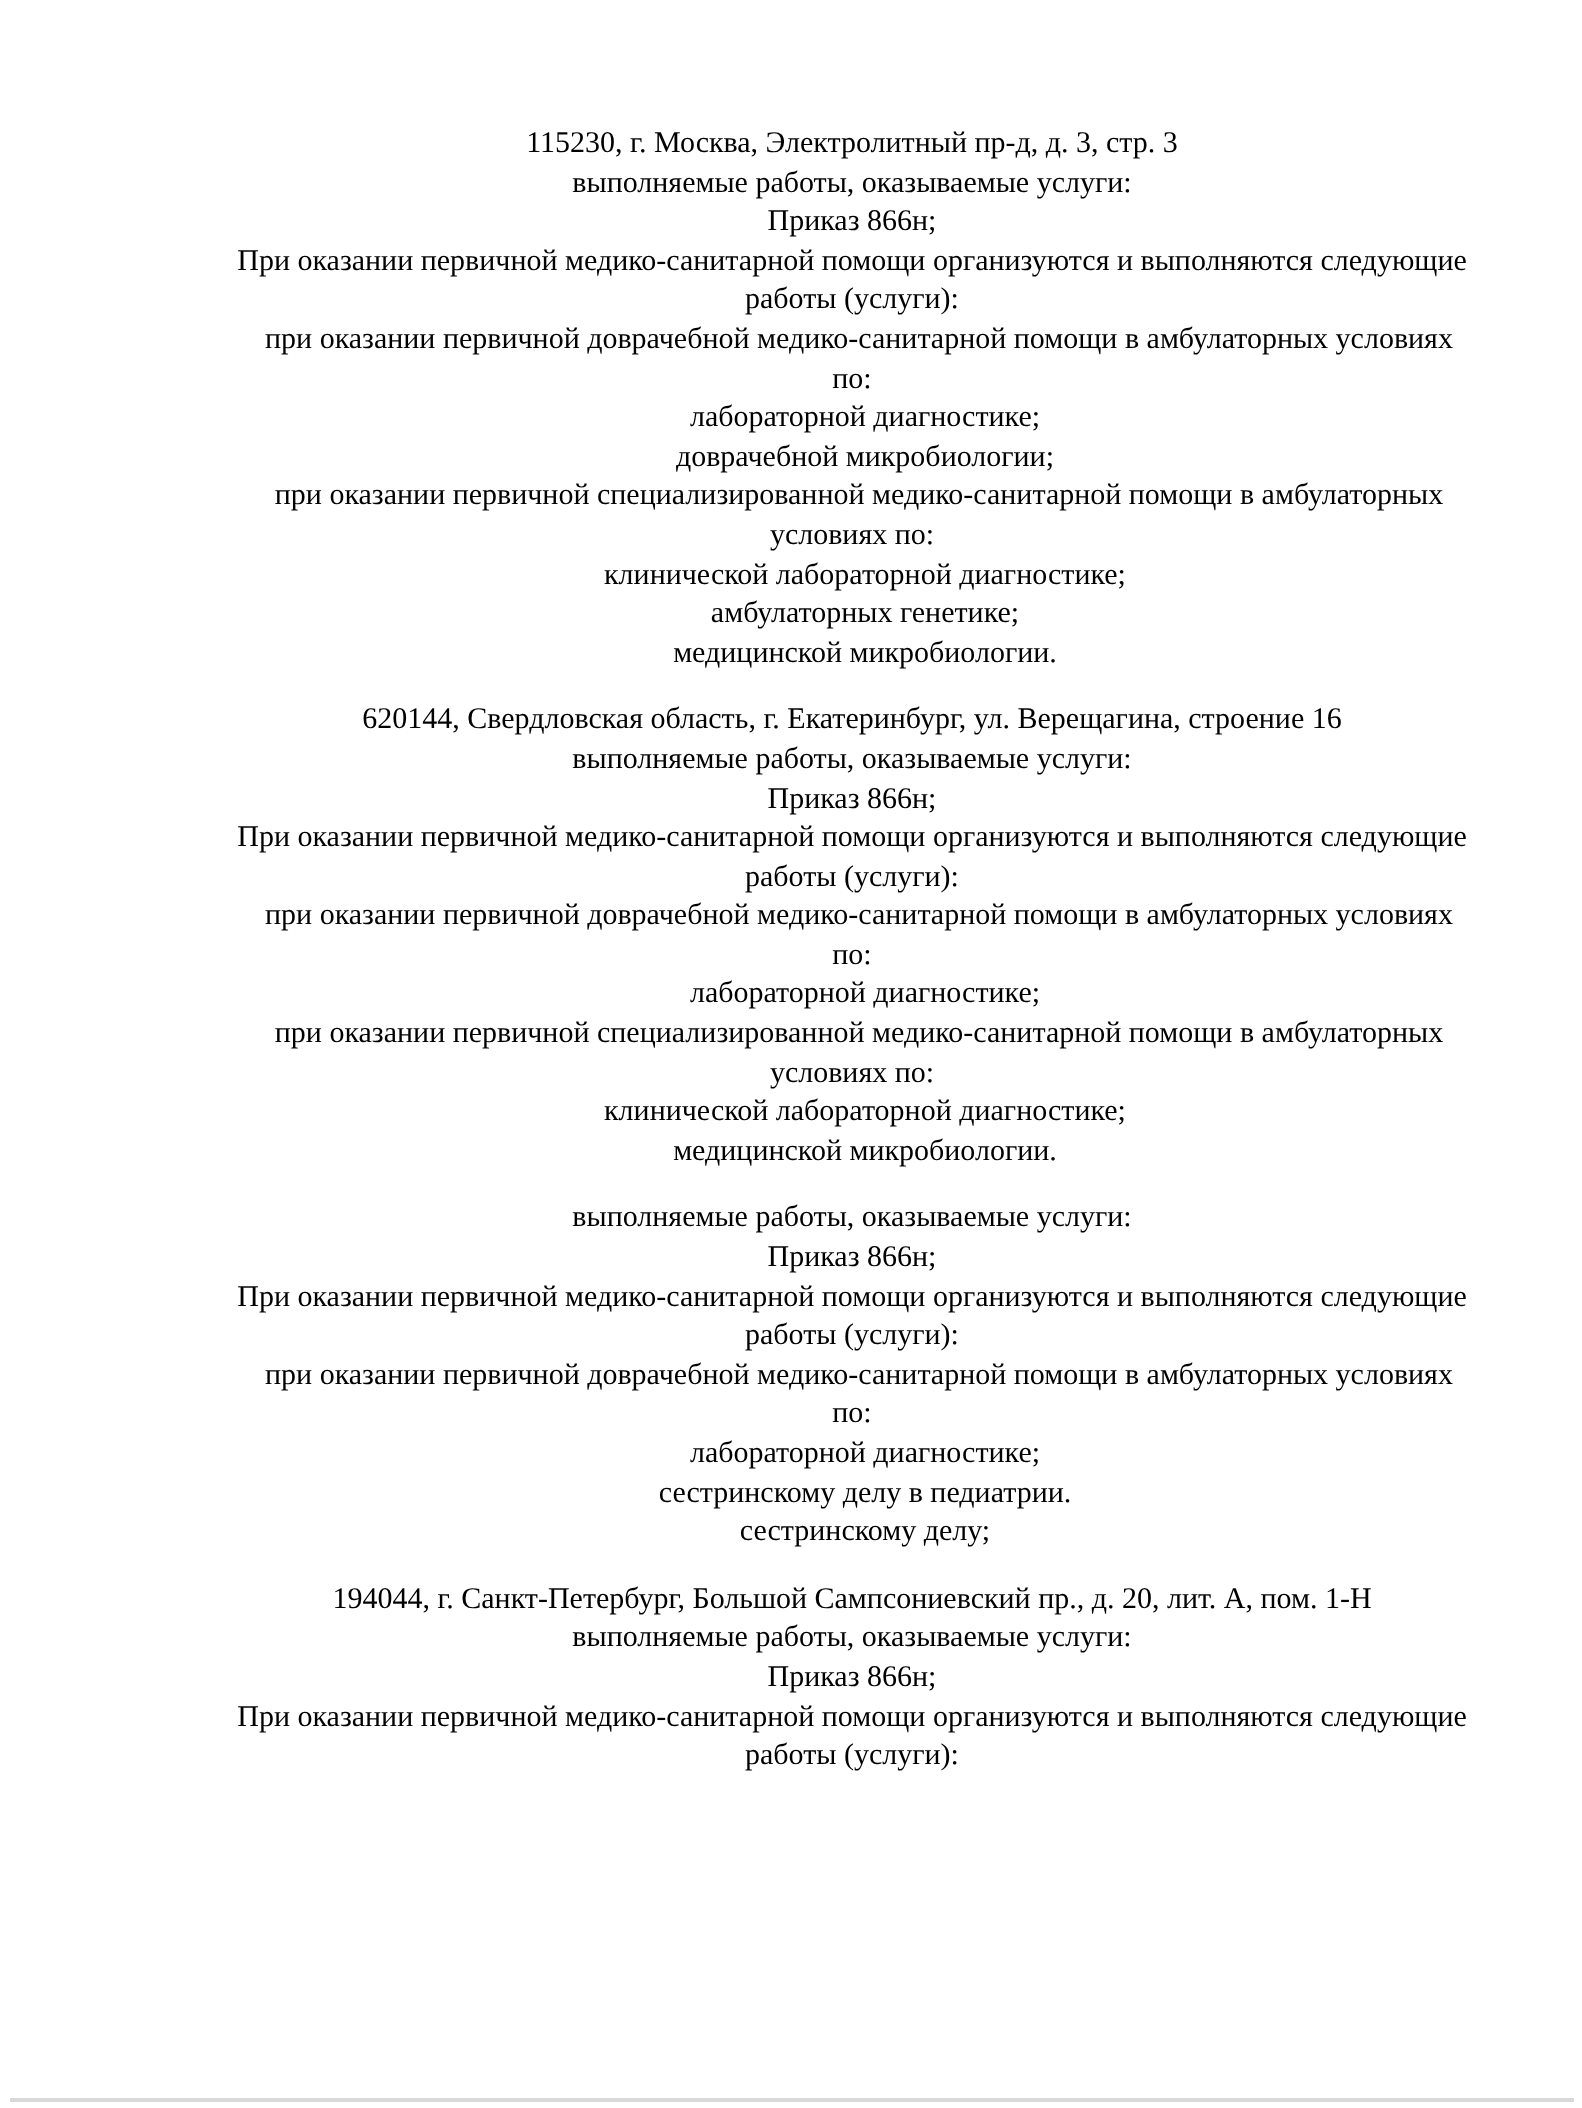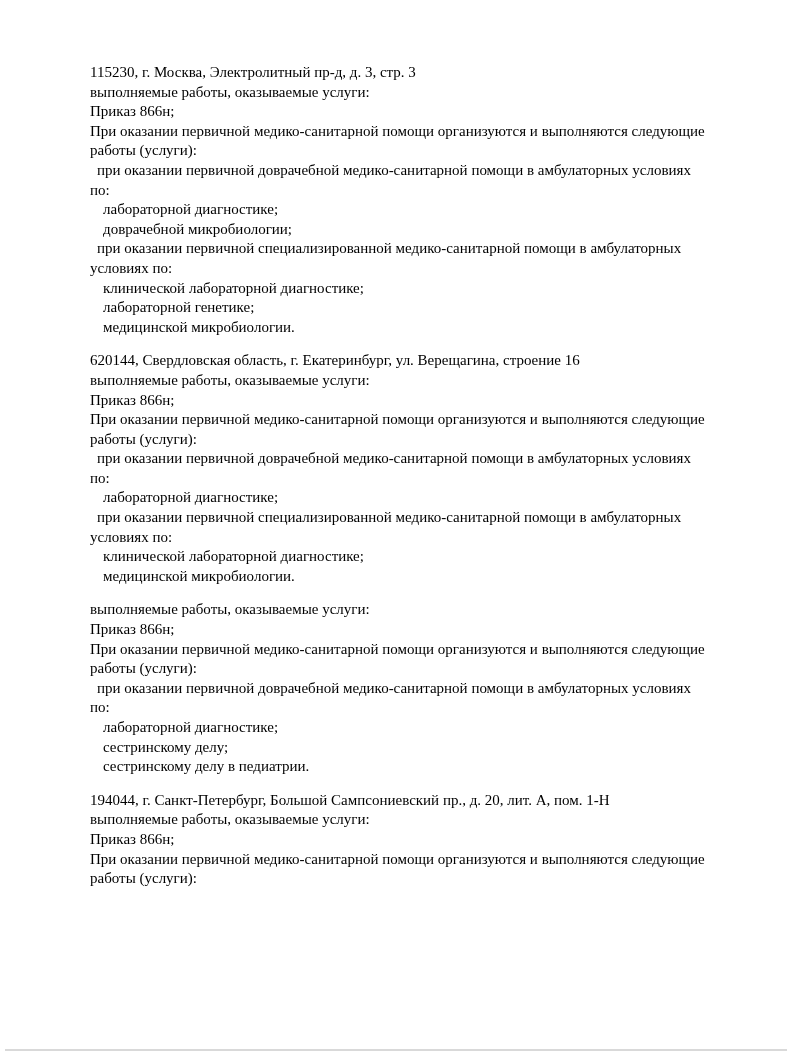--- a/index.html
+++ b/index.html
@@ -21,20 +21,21 @@
     position: absolute;
     left: 90px;
     top: 63px;
     width: 672px;
   }
   .block {
     margin: 0 0 14px 0;
   }
   .line {
     white-space: nowrap;
+    text-align: center;
   }
   .indent-0 { padding-left: 0; }
   .indent-1 { padding-left: 7px; font-family: Liberation Serif, serif; }
   .indent-2 { padding-left: 13px; }
   .bottom-divider {
     position: absolute;
     left: 5px;
     top: 1049px;
     width: 782px;
     height: 2px;
@@ -51,21 +52,21 @@
       <div class="line indent-0">Приказ 866н;</div>
       <div class="line indent-0">При оказании первичной медико-санитарной помощи организуются и выполняются следующие</div>
       <div class="line indent-0">работы (услуги):</div>
       <div class="line indent-1">при оказании первичной доврачебной медико-санитарной помощи в амбулаторных условиях</div>
       <div class="line indent-0">по:</div>
       <div class="line indent-2">лабораторной диагностике;</div>
       <div class="line indent-2">доврачебной микробиологии;</div>
       <div class="line indent-1">при оказании первичной специализированной медико-санитарной помощи в амбулаторных</div>
       <div class="line indent-0">условиях по:</div>
       <div class="line indent-2">клинической лабораторной диагностике;</div>
-      <div class="line indent-2">лабораторной генетике;</div>
+      <div class="line indent-2">амбулаторных генетике;</div>
       <div class="line indent-2">медицинской микробиологии.</div>
     </div>
     <div class="block">
       <div class="line indent-0">620144, Свердловская область, г. Екатеринбург, ул. Верещагина, строение 16</div>
       <div class="line indent-0">выполняемые работы, оказываемые услуги:</div>
       <div class="line indent-0">Приказ 866н;</div>
       <div class="line indent-0">При оказании первичной медико-санитарной помощи организуются и выполняются следующие</div>
       <div class="line indent-0">работы (услуги):</div>
       <div class="line indent-1">при оказании первичной доврачебной медико-санитарной помощи в амбулаторных условиях</div>
       <div class="line indent-0">по:</div>
@@ -76,22 +77,22 @@
       <div class="line indent-2">медицинской микробиологии.</div>
     </div>
     <div class="block">
       <div class="line indent-0">выполняемые работы, оказываемые услуги:</div>
       <div class="line indent-0">Приказ 866н;</div>
       <div class="line indent-0">При оказании первичной медико-санитарной помощи организуются и выполняются следующие</div>
       <div class="line indent-0">работы (услуги):</div>
       <div class="line indent-1">при оказании первичной доврачебной медико-санитарной помощи в амбулаторных условиях</div>
       <div class="line indent-0">по:</div>
       <div class="line indent-2">лабораторной диагностике;</div>
+      <div class="line indent-2">сестринскому делу в педиатрии.</div>
       <div class="line indent-2">сестринскому делу;</div>
-      <div class="line indent-2">сестринскому делу в педиатрии.</div>
     </div>
     <div class="block">
       <div class="line indent-0">194044, г. Санкт-Петербург, Большой Сампсониевский пр., д. 20, лит. А, пом. 1-Н</div>
       <div class="line indent-0">выполняемые работы, оказываемые услуги:</div>
       <div class="line indent-0">Приказ 866н;</div>
       <div class="line indent-0">При оказании первичной медико-санитарной помощи организуются и выполняются следующие</div>
       <div class="line indent-0">работы (услуги):</div>
     </div>
   </div>
 

